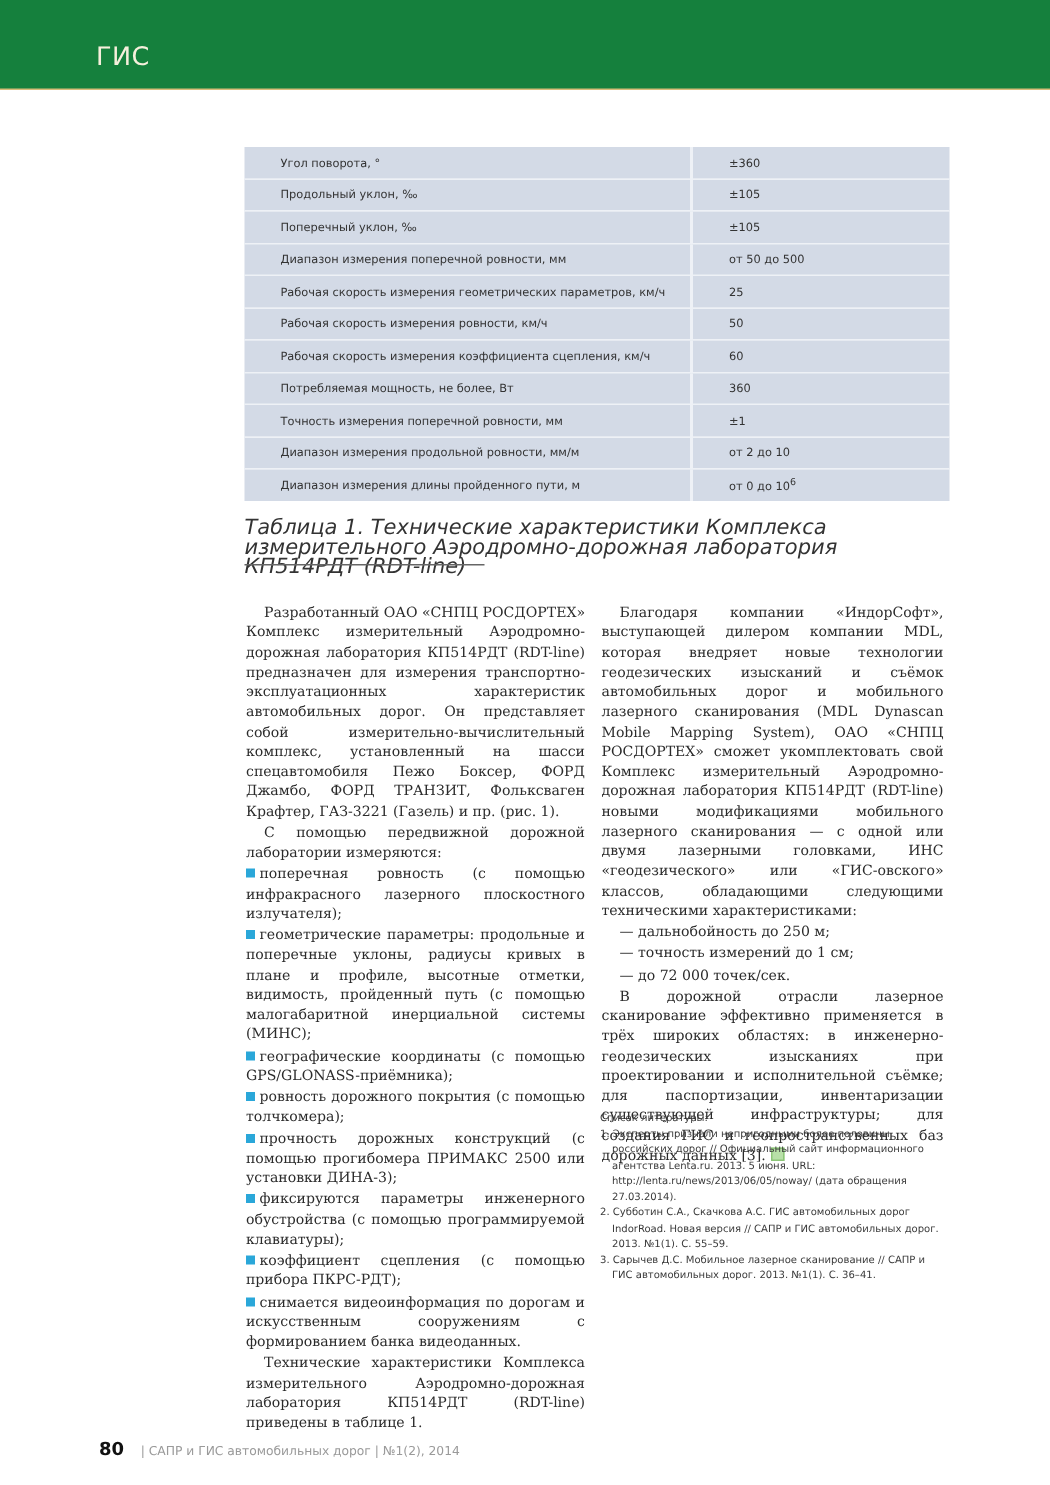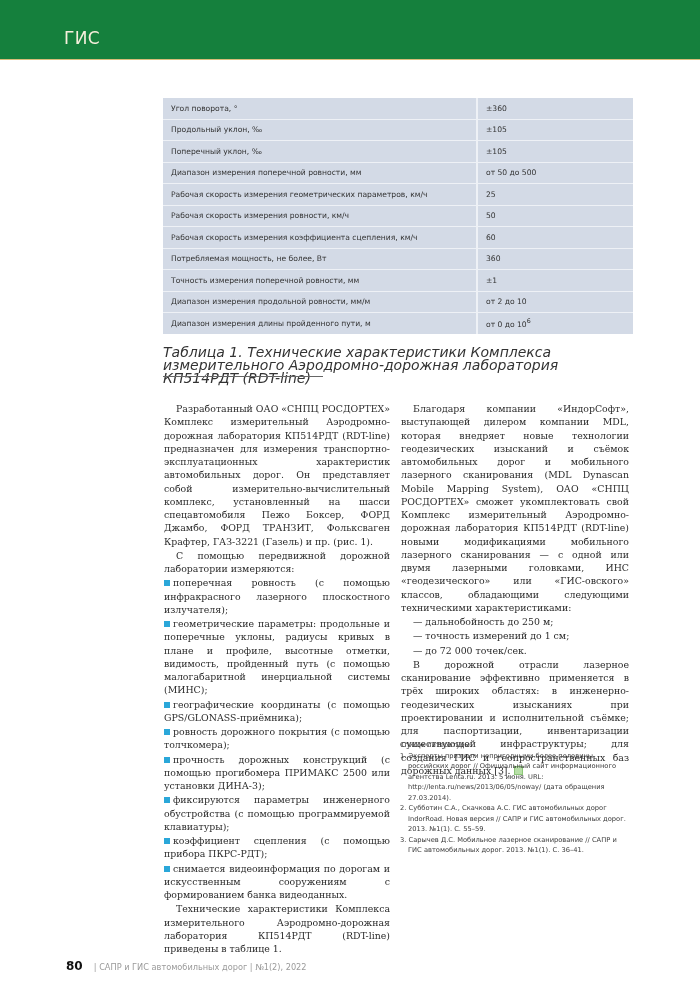--- a/index.html
+++ b/index.html
@@ -20,21 +20,21 @@
       font-size: 17px; color: #f6efdc; letter-spacing: 0.3px;
     }
     .spec-table {
       position: absolute; left: 163px; top: 98px; width: 470px;
       border-collapse: collapse;
       font-family: "DejaVu Sans", sans-serif;
       font-size: 7.6px; color: #333;
     }
     .spec-table td {
       background: #d3dae6;
-      height: 20.5px; padding: 0 0 0 8px;
+      height: 20.5px; padding: 0 0 0 24px;
       border-bottom: 1px solid #eef1f6;
       vertical-align: middle;
       white-space: nowrap;
     }
     .spec-table td.val {
       border-left: 2px solid #eef1f6;
       width: 147px;
     }
     .spec-table tr:last-child td { border-bottom: none; }
     .caption {
@@ -171,14 +171,14 @@
     <li>1. Эксперты признали непригодными более половины российских дорог // Официальный сайт информационного агентства Lenta.ru. 2013. 5 июня. URL: http://lenta.ru/news/2013/06/05/noway/ (дата обращения 27.03.2014).</li>
     <li>2. Субботин С.А., Скачкова А.С. ГИС автомобильных дорог IndorRoad. Новая версия // САПР и ГИС автомобильных дорог. 2013. №1(1). С. 55–59.</li>
     <li>3. Сарычев Д.С. Мобильное лазерное сканирование // САПР и ГИС автомобильных дорог. 2013. №1(1). С. 36–41.</li>
   </ol>
 </div>
 
 <div class="watermark"></div>
 
 <div class="footer">
   <span class="page-num">80</span>
-  <span class="journal">| САПР и ГИС автомобильных дорог | №1(2), 2022</span>
+  <span class="journal">| САПР и ГИС автомобильных дорог | №1(2), 2014</span>
 </div>
 
 </body></html>

